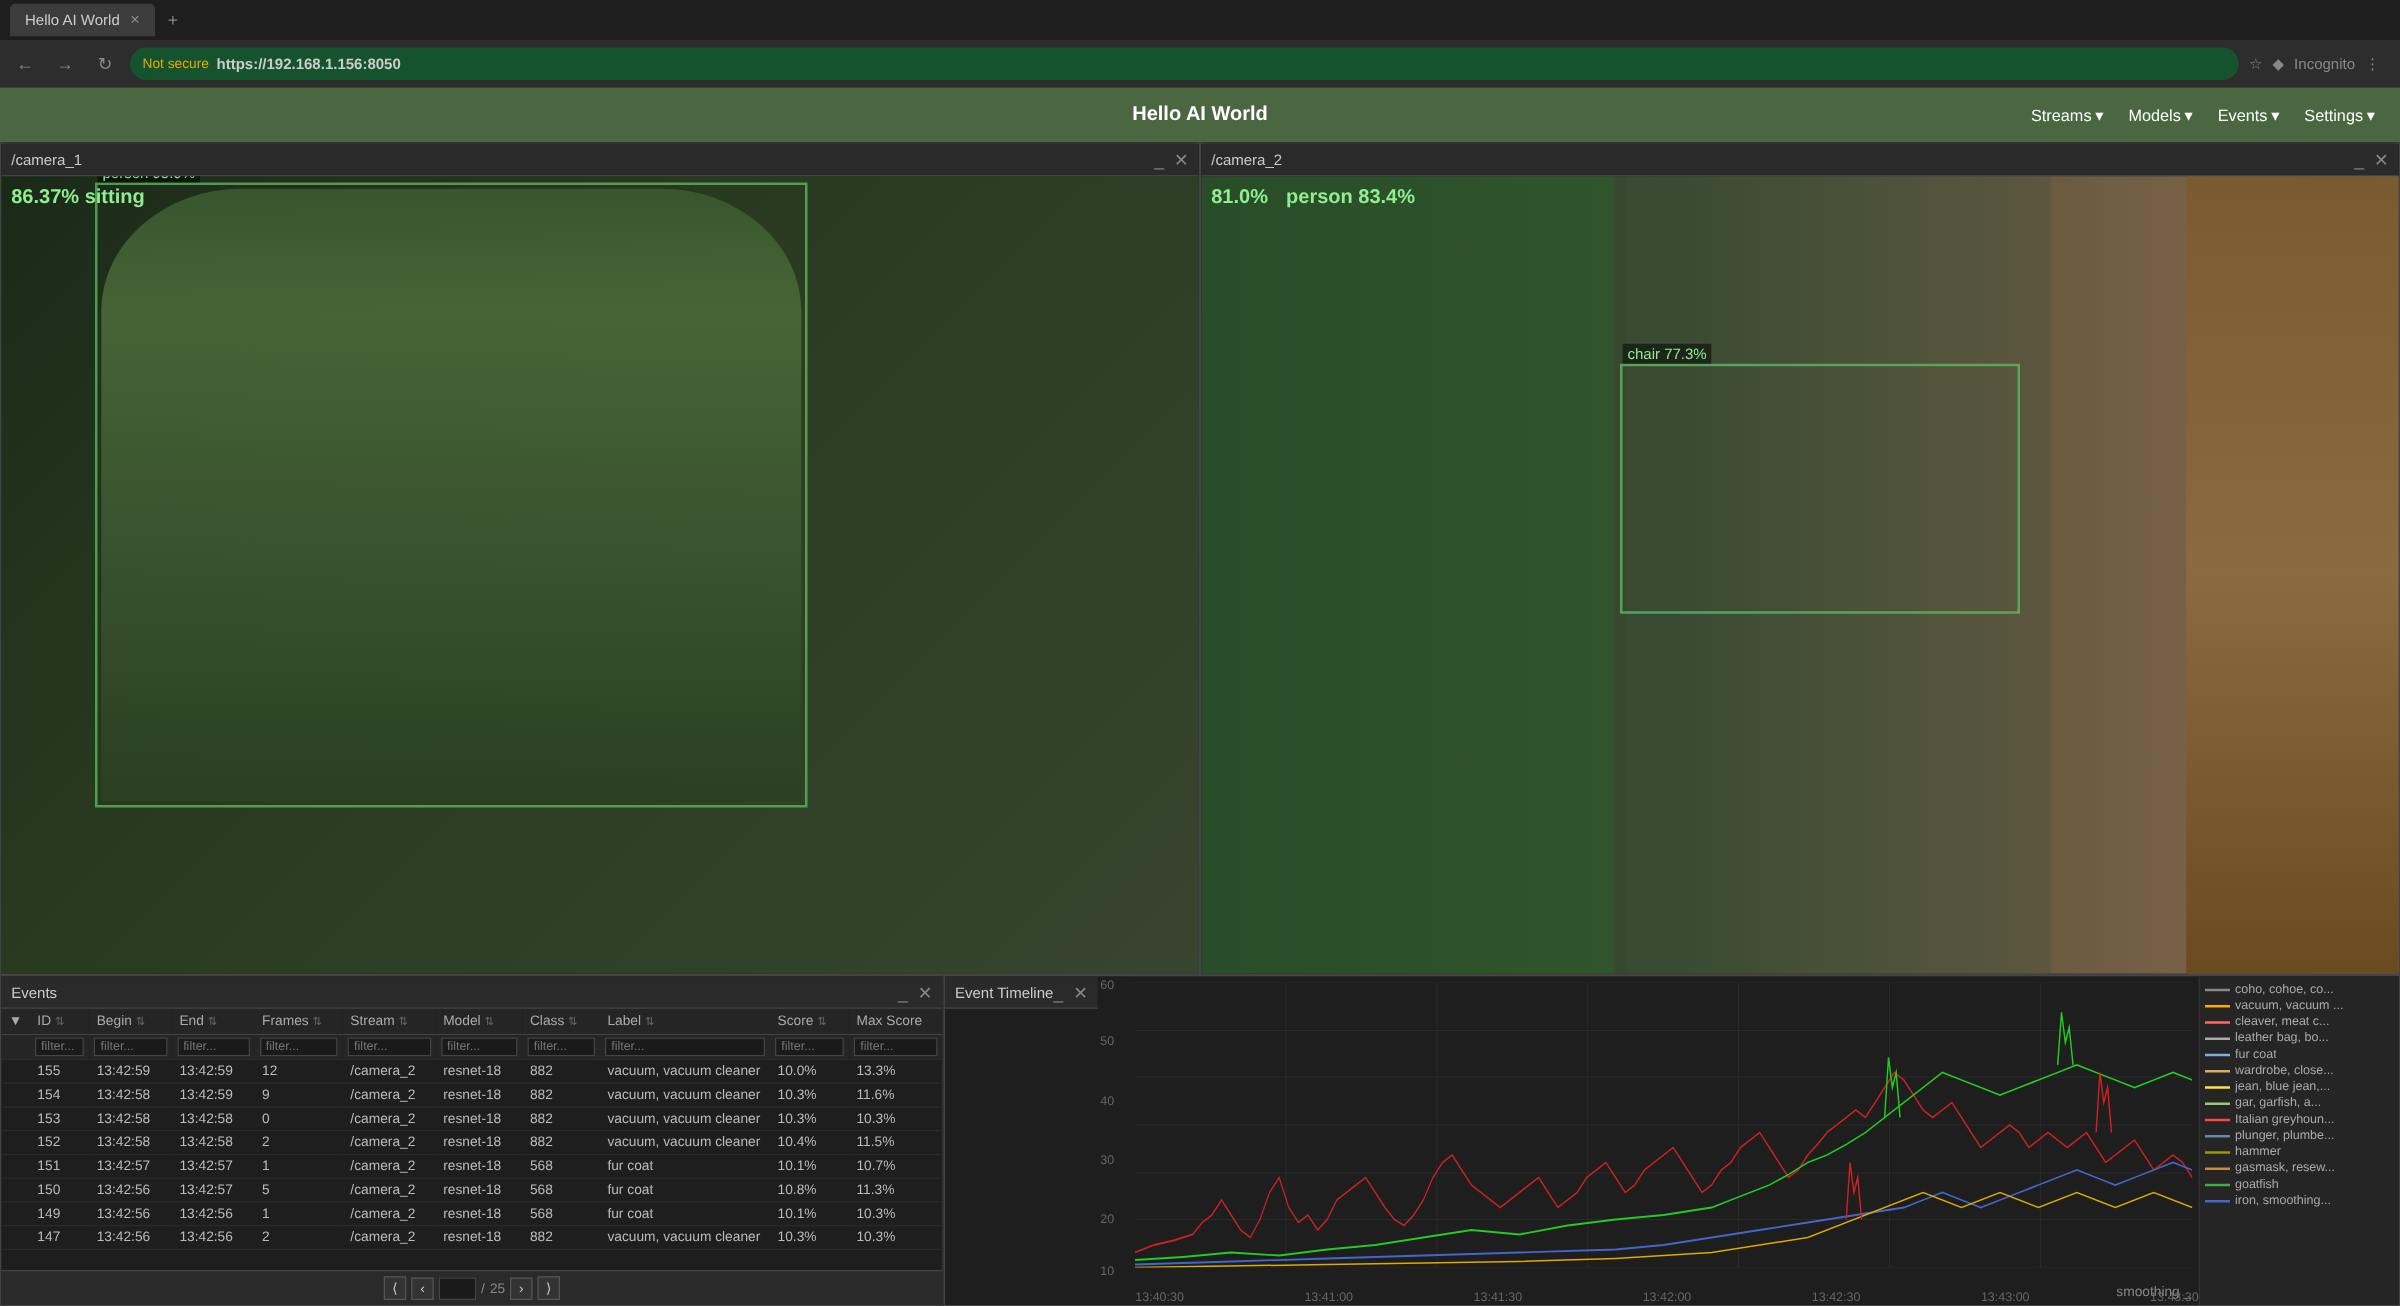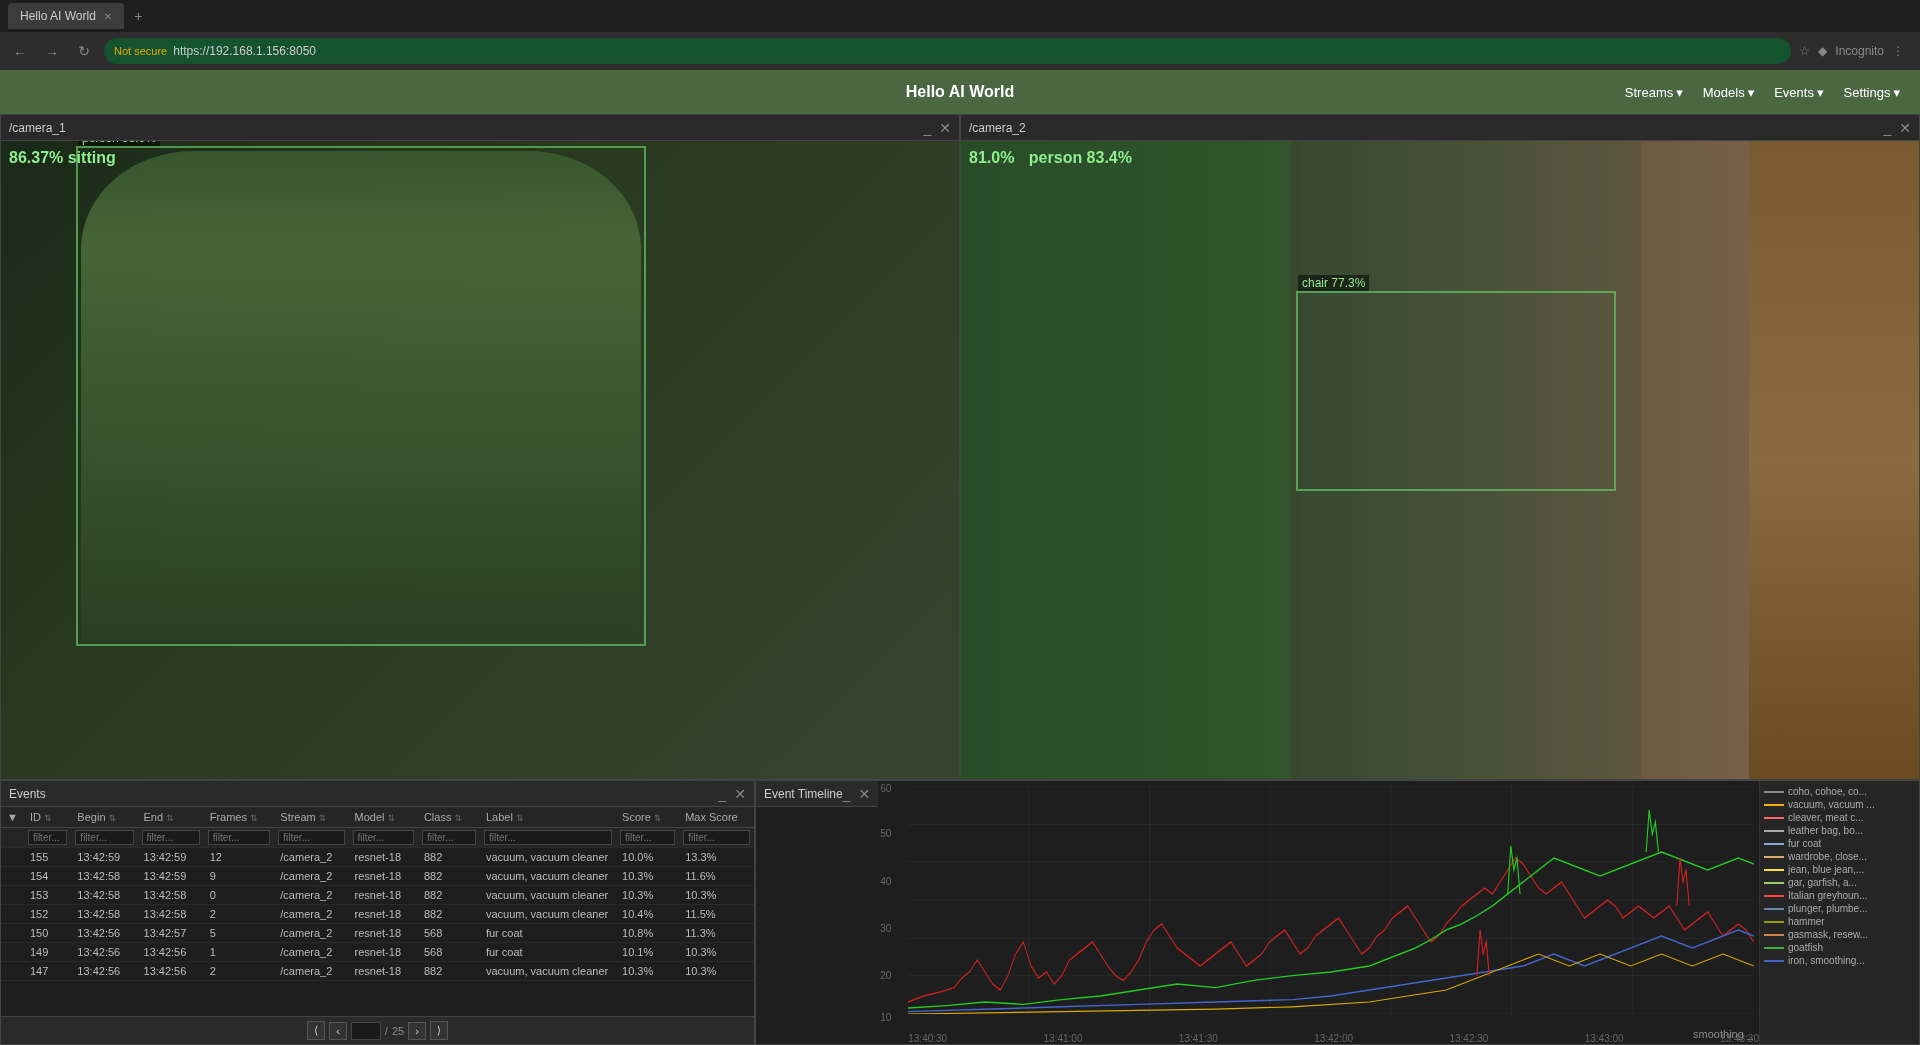--- a/index.html
+++ b/index.html
@@ -9,21 +9,21 @@
     .browser-chrome { background: #2d2d2d; height: 70px; }
     .tab-bar { background: #1e1e1e; height: 32px; display: flex; align-items: center; padding: 0 8px; gap: 4px; }
     .tab { background: #2d2d2d; color: #ccc; padding: 0 12px; height: 26px; display: flex; align-items: center; gap: 8px; border-radius: 4px 4px 0 0; font-size: 12px; }
     .tab.active { background: #3c3c3c; }
     .tab-close { color: #888; font-size: 10px; cursor: pointer; }
     .new-tab { color: #888; font-size: 14px; cursor: pointer; padding: 0 6px; }
     .address-bar { height: 38px; background: #2d2d2d; display: flex; align-items: center; padding: 0 8px; gap: 8px; }
     .nav-btn { color: #888; font-size: 14px; width: 24px; height: 24px; display: flex; align-items: center; justify-content: center; cursor: pointer; }
     .url-box { flex: 1; background: #14532d; color: #ccc; height: 26px; border-radius: 13px; display: flex; align-items: center; padding: 0 10px; gap: 6px; font-size: 12px; }
     .not-secure { color: #e8a800; font-size: 11px; }
-    .url-text { color: #ccc; }
+    .url-text { color: #ccc; font-weight: bold; }
     .address-right { display: flex; align-items: center; gap: 8px; color: #888; font-size: 12px; margin-right: 8px; }
 
     
     .app-header { background: #4a6741; height: 44px; display: flex; align-items: center; justify-content: center; position: relative; }
     .app-title { color: white; font-size: 16px; font-weight: bold; }
     .nav-menu { position: absolute; right: 20px; display: flex; gap: 20px; align-items: center; }
     .nav-item { color: white; font-size: 13px; cursor: pointer; display: flex; align-items: center; gap: 3px; }
 
     
     .main-content { display: flex; flex-direction: column; height: calc(1045px - 70px - 44px); }
@@ -281,20 +281,33 @@
       <td>2</td>
       <td>/camera_2</td>
       <td>resnet-18</td>
       <td>882</td>
       <td>vacuum, vacuum cleaner</td>
       <td>10.4%</td>
       <td>11.5%</td>
     </tr>
               <tr>
       <td></td>
+      <td>151</td>
+      <td>13:42:57</td>
+      <td>13:42:57</td>
+      <td>1</td>
+      <td>/camera_2</td>
+      <td>resnet-18</td>
+      <td>568</td>
+      <td>fur coat</td>
+      <td>10.1%</td>
+      <td>10.7%</td>
+    </tr>
+              <tr>
+      <td></td>
       <td>150</td>
       <td>13:42:56</td>
       <td>13:42:57</td>
       <td>5</td>
       <td>/camera_2</td>
       <td>resnet-18</td>
       <td>568</td>
       <td>fur coat</td>
       <td>10.8%</td>
       <td>11.3%</td>

